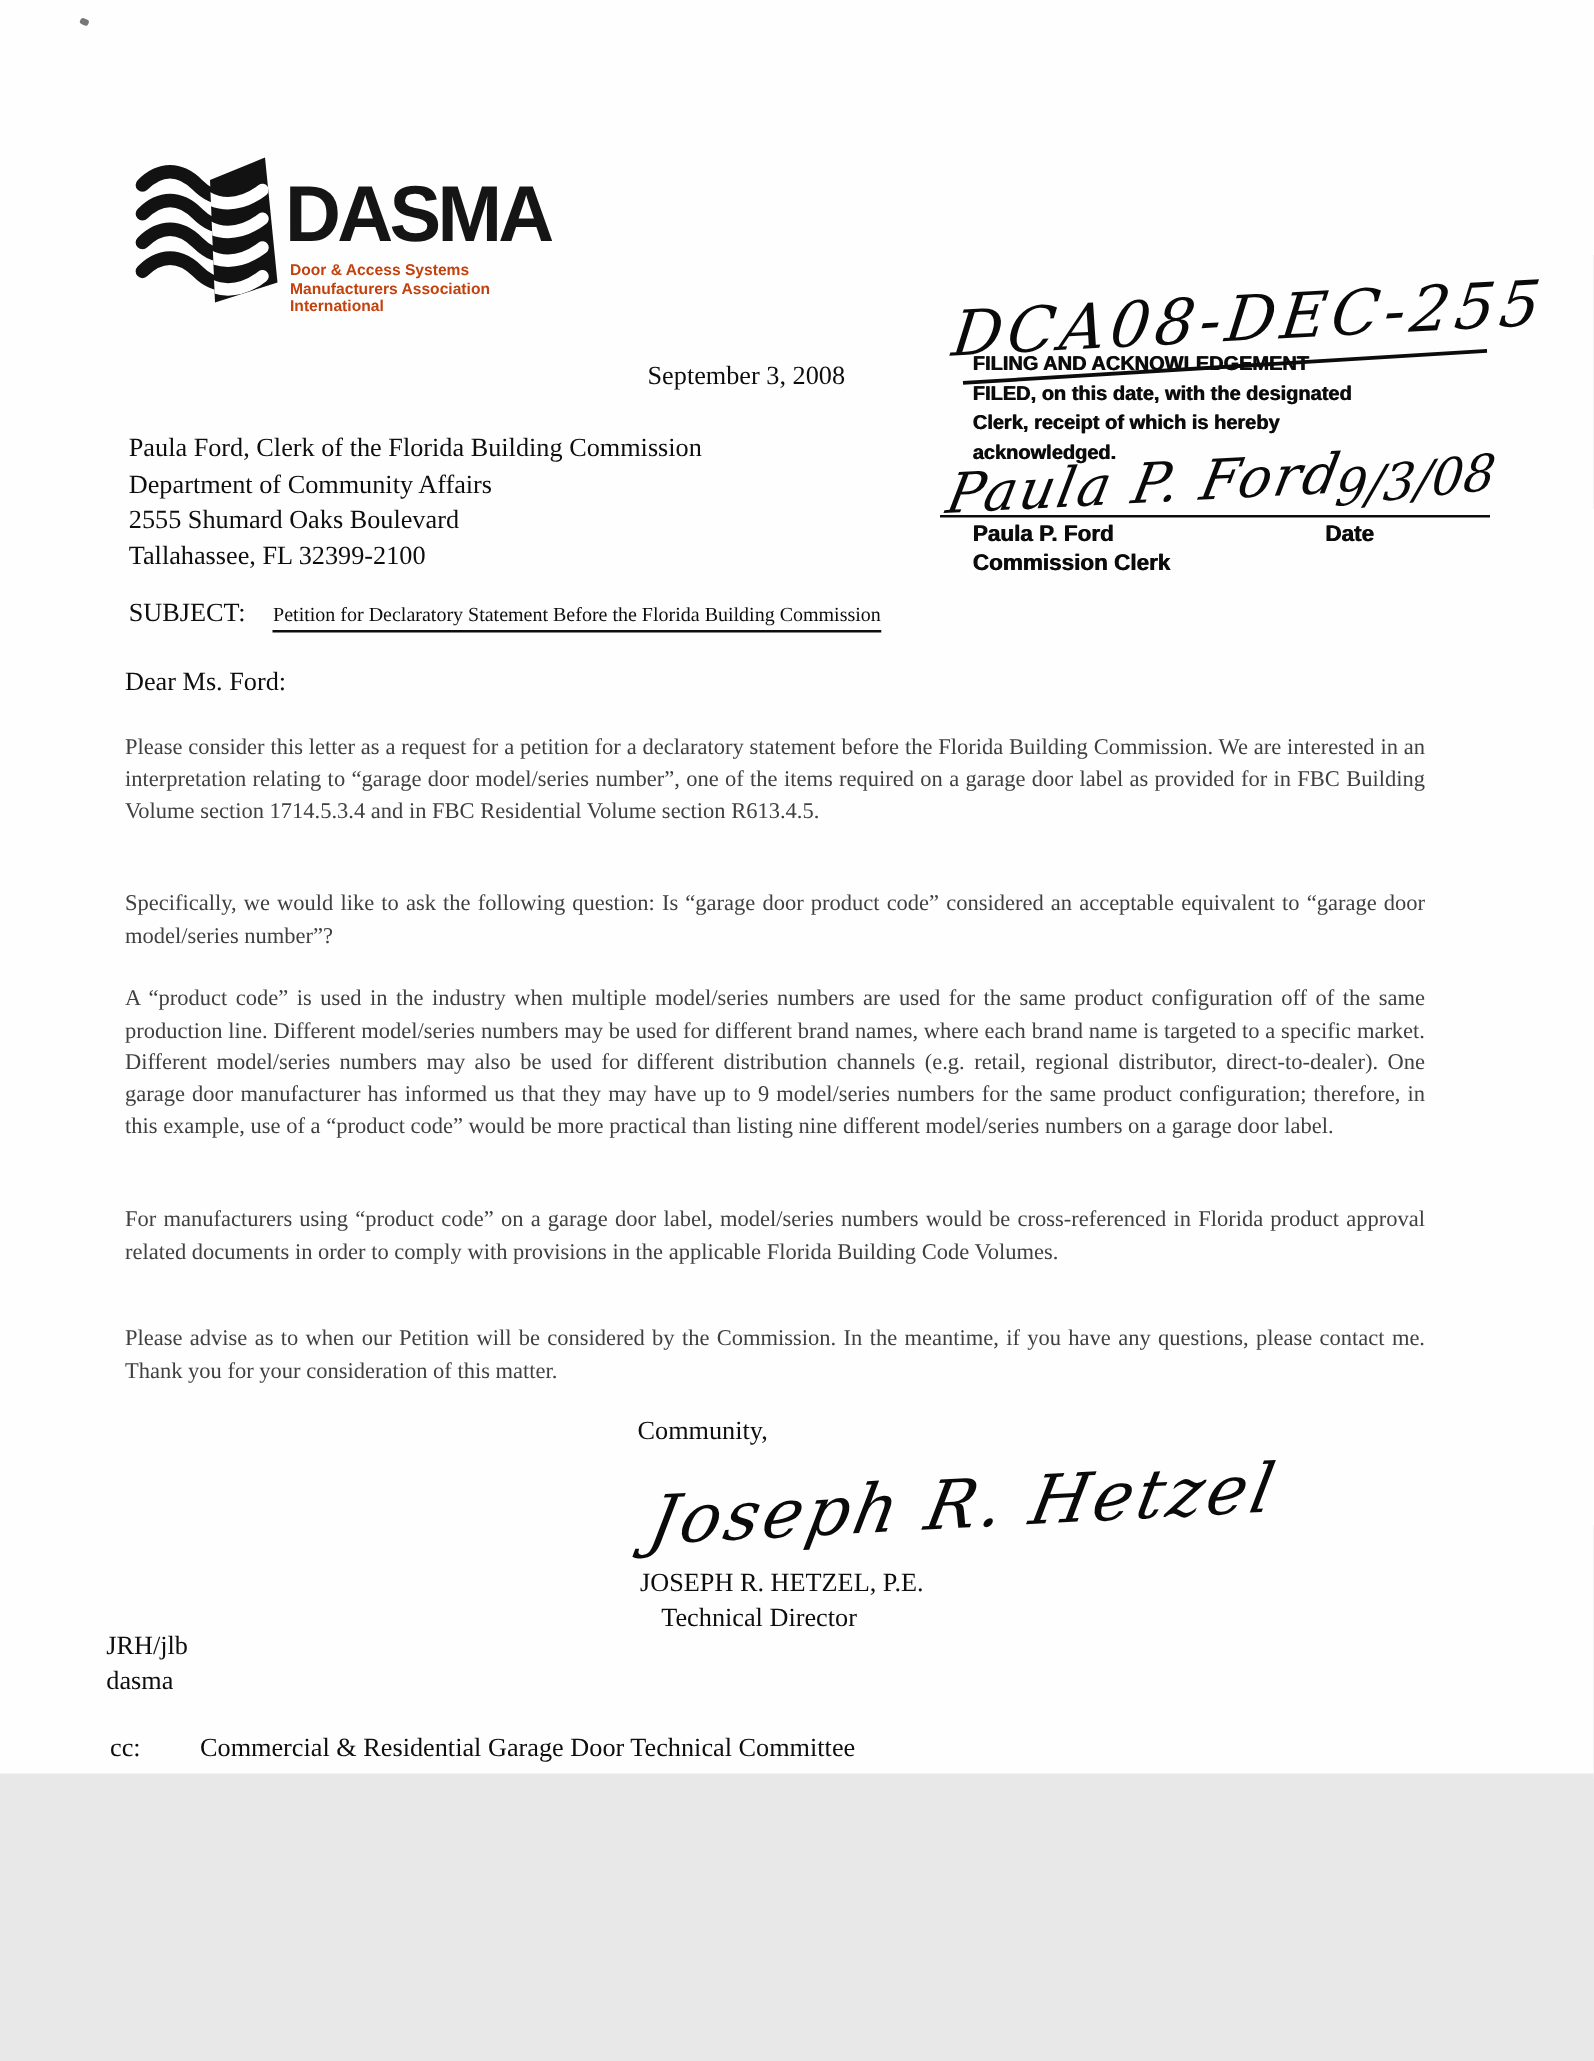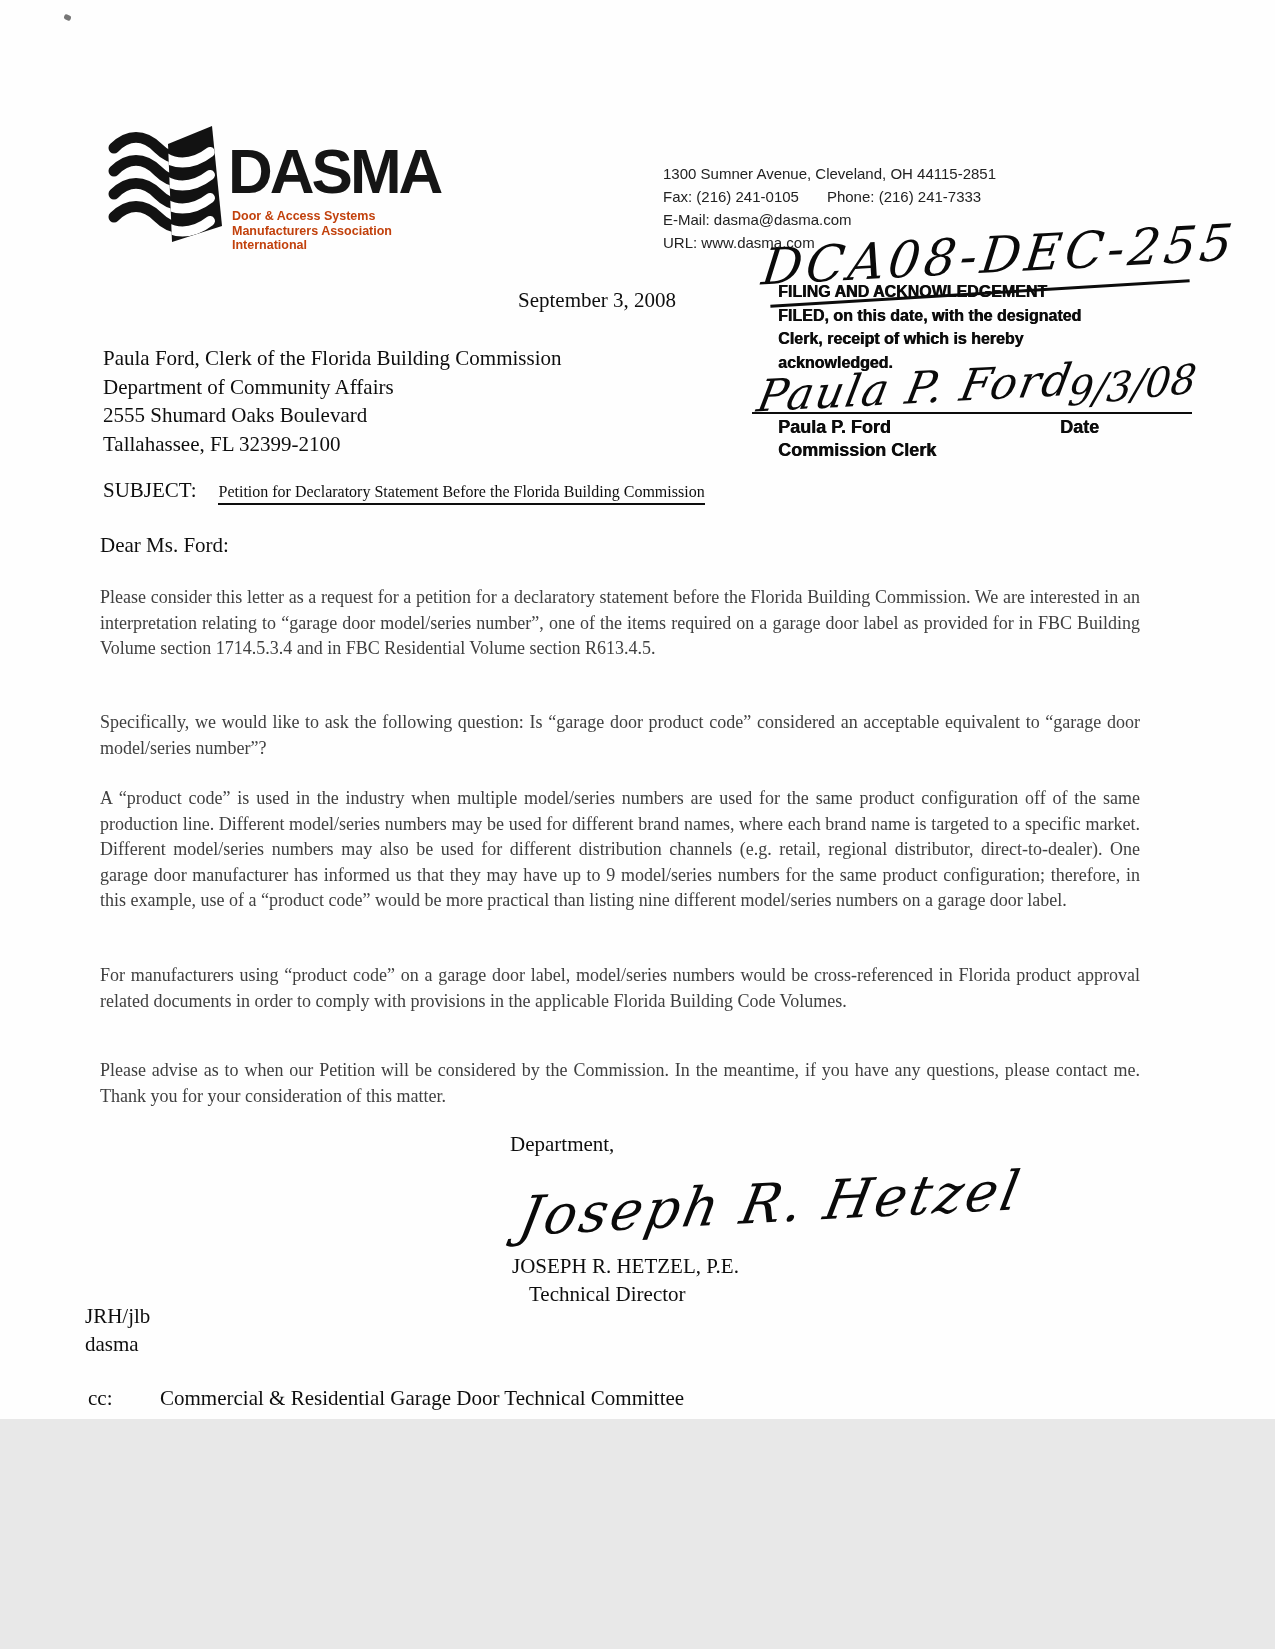--- a/index.html
+++ b/index.html
@@ -129,28 +129,20 @@
   </div>
 
   <div class="abs logo-acronym" style="left:228px;top:136px;">DASMA</div>
 
   <div class="abs logo-tagline" style="left:232px;top:209px;">
     <div>Door &amp; Access Systems</div>
     <div>Manufacturers Association</div>
     <div>International</div>
   </div>
 
-  <div class="abs contact" style="left:663px;top:162px;">
-    <div>1300 Sumner Avenue, Cleveland, OH 44115-2851</div>
-    <div>
-      <span>Fax: (216) 241-0105</span><span class="gap"></span><span>Phone: (216) 241-7333</span>
-    </div>
-    <div>E-Mail: dasma@dasma.com</div>
-    <div>URL: www.dasma.com</div>
-  </div>
 
   <div class="abs hand case-number" style="left:762px;top:226px;">DCA08-DEC-255</div>
   <div class="abs case-tail" style="left:770px;top:292px;width:420px;"></div>
 
   <div class="abs stamp" style="left:778px;top:280px;width:420px;">
     <div>FILING AND ACKNOWLEDGEMENT</div>
     <div>FILED, on this date, with the designated</div>
     <div>Clerk, receipt of which is hereby</div>
     <div>acknowledged.</div>
   </div>
@@ -184,21 +176,21 @@
   <div class="abs para" style="left:100px;top:585px;width:1040px;">Please consider this letter as a request for a petition for a declaratory statement before the Florida Building Commission. We are interested in an interpretation relating to “garage door model/series number”, one of the items required on a garage door label as provided for in FBC Building Volume section 1714.5.3.4 and in FBC Residential Volume section R613.4.5.</div>
 
   <div class="abs para" style="left:100px;top:710px;width:1040px;">Specifically, we would like to ask the following question:  Is “garage door product code” considered an acceptable equivalent to “garage door model/series number”?</div>
 
   <div class="abs para" style="left:100px;top:786px;width:1040px;">A “product code” is used in the industry when multiple model/series numbers are used for the same product configuration off of the same production line.  Different model/series numbers may be used for different brand names, where each brand name is targeted to a specific market.  Different model/series numbers may also be used for different distribution channels (e.g. retail, regional distributor, direct-to-dealer).  One garage door manufacturer has informed us that they may have up to 9 model/series numbers for the same product configuration; therefore, in this example, use of a “product code” would be more practical than listing nine different model/series numbers on a garage door label.</div>
 
   <div class="abs para" style="left:100px;top:963px;width:1040px;">For manufacturers using “product code” on a garage door label, model/series numbers would be cross-referenced in Florida product approval related documents in order to comply with provisions in the applicable Florida Building Code Volumes.</div>
 
   <div class="abs para" style="left:100px;top:1058px;width:1040px;">Please advise as to when our Petition will be considered by the Commission.  In the meantime, if you have any questions, please contact me.  Thank you for your consideration of this matter.</div>
 
-  <div class="abs serif21" style="left:510px;top:1130px;">Department,</div>
+  <div class="abs serif21" style="left:510px;top:1130px;">Community,</div>
 
   <div class="abs hand jrh-sig" style="left:520px;top:1172px;">Joseph R. Hetzel</div>
 
   <div class="abs serif21" style="left:512px;top:1252px;">JOSEPH R. HETZEL, P.E.</div>
   <div class="abs serif21" style="left:505px;top:1280px;margin-left:24px;">Technical Director</div>
 
   <div class="abs serif21" style="left:85px;top:1302px;">JRH/jlb</div>
   <div class="abs serif21" style="left:85px;top:1330px;">dasma</div>
 
   <div class="abs serif21" style="left:88px;top:1384px;">cc:</div>

